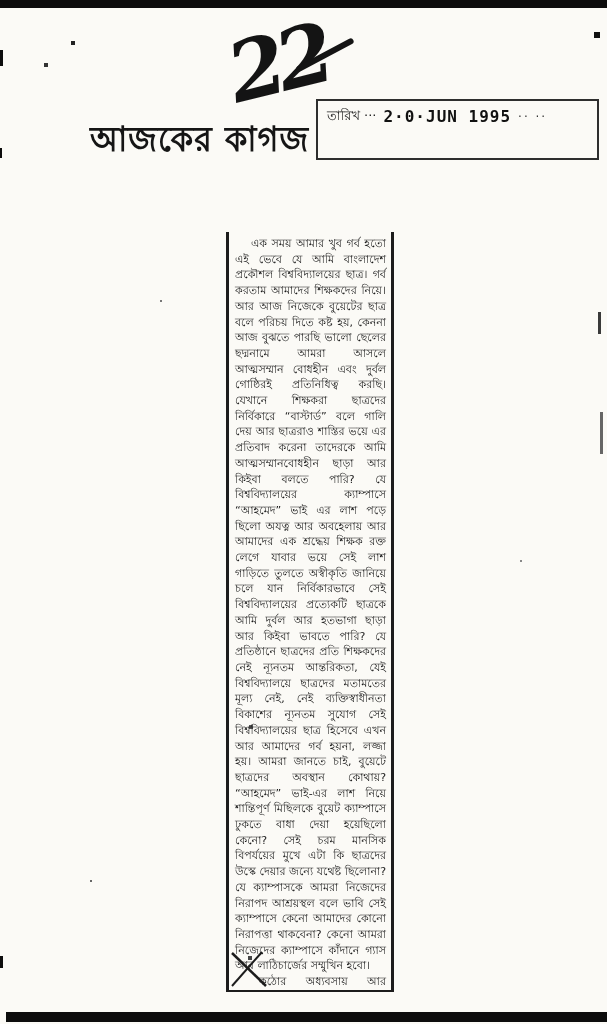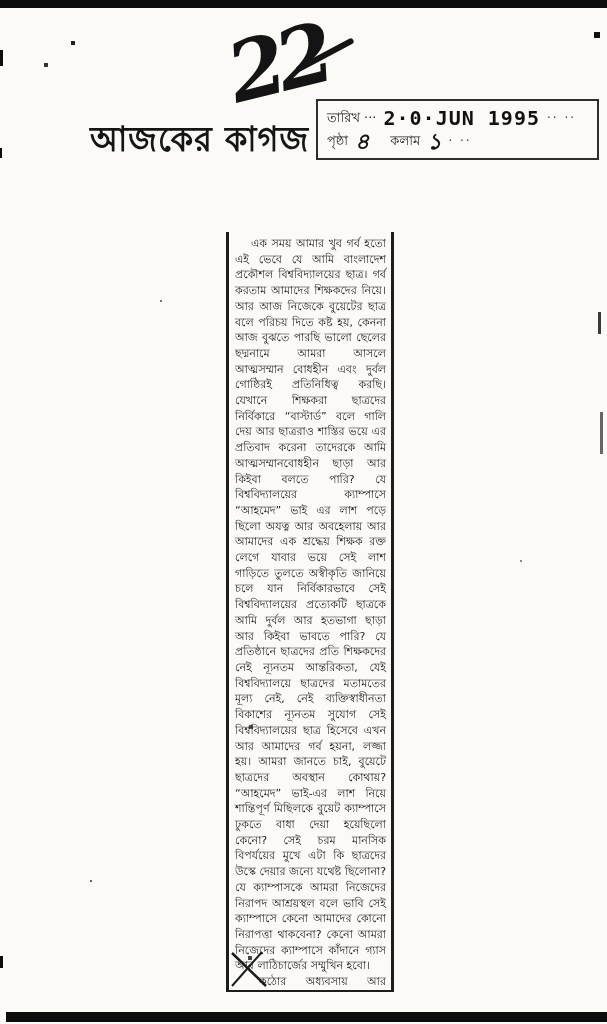--- a/index.html
+++ b/index.html
@@ -31,21 +31,21 @@
     transform:scaleY(1.08);white-space:nowrap;
   }
   .stamp-box{
     position:absolute;left:316px;top:99px;width:283px;height:61px;
     border:2px solid #2e2e2e;box-sizing:border-box;
     padding:5px 9px 3px 9px;
   }
   .stamp-row{display:flex;align-items:center;gap:7px;}
   .stamp-label{font-size:13px;color:#222;}
   .stamp-date{font-family:"DejaVu Sans Mono","Liberation Mono",monospace;
-    font-size:20px;font-weight:bold;letter-spacing:1px;color:#111;}
+    font-size:16px;font-weight:bold;letter-spacing:1px;color:#111;}
   .stamp-dots{font-size:12px;color:#333;letter-spacing:2px;}
   .stamp-hand{font-family:"DejaVu Serif","Liberation Serif",serif;font-style:italic;
     font-size:22px;font-weight:bold;color:#141414;line-height:1;}
   .headline-box{position:absolute;left:226px;top:175px;width:168px;}
   .hatch-bar{height:8px;width:100%;
     background:repeating-linear-gradient(90deg,#1b1b1b 0 2px,#f3f1ec 2px 4px);}
   .headline-text{padding:2px 2px 1px 7px;font-weight:bold;font-size:14.5px;
     line-height:1.45;color:#101010;}
   .headline-text .l2{text-decoration:underline;text-underline-offset:3px;}
   .headline-slash{position:absolute;left:1px;top:16px;width:2px;height:34px;
@@ -82,27 +82,20 @@
   <div class="flourish"></div>
 
   <div class="masthead">আজকের কাগজ</div>
 
   <div class="stamp-box">
     <div class="stamp-row">
       <span class="stamp-label">তারিখ ···</span>
       <span class="stamp-date">2·0·JUN 1995</span>
       <span class="stamp-dots">·· ··</span>
     </div>
-    <div class="stamp-row">
-      <span class="stamp-label">পৃষ্ঠা</span>
-      <span class="stamp-hand">৪</span>
-      <span class="stamp-label" style="margin-left:14px;">কলাম</span>
-      <span class="stamp-hand">১</span>
-      <span class="stamp-dots">· ··</span>
-    </div>
   </div>
 
 
   <div class="article-column">
     <p class="p1">এক সময় আমার খুব গর্ব হতো এই ভেবে যে আমি বাংলাদেশ প্রকৌশল বিশ্ববিদ্যালয়ের ছাত্র। গর্ব করতাম আমাদের শিক্ষকদের নিয়ে। আর আজ নিজেকে বুয়েটের ছাত্র বলে পরিচয় দিতে কষ্ট হয়, কেননা আজ বুঝতে পারছি ভালো ছেলের ছদ্মনামে আমরা আসলে আত্মসম্মান বোধহীন এবং দুর্বল গোষ্ঠিরই প্রতিনিধিত্ব করছি। যেখানে শিক্ষকরা ছাত্রদের নির্বিকারে “বাস্টার্ড” বলে গালি দেয় আর ছাত্ররাও শাস্তির ভয়ে এর প্রতিবাদ করেনা তাদেরকে আমি আত্মসম্মানবোধহীন ছাড়া আর কিইবা বলতে পারি? যে বিশ্ববিদ্যালয়ের ক্যাম্পাসে “আহমেদ” ভাই এর লাশ পড়ে ছিলো অযত্ন আর অবহেলায় আর আমাদের এক শ্রদ্ধেয় শিক্ষক রক্ত লেগে যাবার ভয়ে সেই লাশ গাড়িতে তুলতে অস্বীকৃতি জানিয়ে চলে যান নির্বিকারভাবে সেই বিশ্ববিদ্যালয়ের প্রত্যেকটি ছাত্রকে আমি দুর্বল আর হতভাগা ছাড়া আর কিইবা ভাবতে পারি? যে প্রতিষ্ঠানে ছাত্রদের প্রতি শিক্ষকদের নেই ন্যূনতম আন্তরিকতা, যেই বিশ্ববিদ্যালয়ে ছাত্রদের মতামতের মূল্য নেই, নেই ব্যক্তিস্বাধীনতা বিকাশের ন্যূনতম সুযোগ সেই বিশ্ববিদ্যালয়ের ছাত্র হিসেবে এখন আর আমাদের গর্ব হয়না, লজ্জা হয়। আমরা জানতে চাই, বুয়েটে ছাত্রদের অবস্থান কোথায়? “আহমেদ” ভাই-এর লাশ নিয়ে শান্তিপূর্ণ মিছিলকে বুয়েট ক্যাম্পাসে ঢুকতে বাধা দেয়া হয়েছিলো কেনো? সেই চরম মানসিক বিপর্যয়ের মুখে এটা কি ছাত্রদের উস্কে দেয়ার জন্যে যথেষ্ট ছিলোনা? যে ক্যাম্পাসকে আমরা নিজেদের নিরাপদ আশ্রয়স্থল বলে ভাবি সেই ক্যাম্পাসে কেনো আমাদের কোনো নিরাপত্তা থাকবেনা? কেনো আমরা নিজেদের ক্যাম্পাসে কাঁদানে গ্যাস আর লাঠিচার্জের সম্মুখিন হবো।</p>
     <p class="p2">কঠোর অধ্যবসায় আর সাধনার বিনিময়ে আমরা বুয়েটে ভর্তি হয়েছি। এ বুয়েটকে আমরা ভালোবাসি প্রাণ দিয়ে। ছাত্ররা বুয়েটে ভাঙচুর যে চালিয়েছে তা অবশ্যই নিন্দনীয়, তবে এ কথাও মনে রাখতে হবে দীর্ঘদিন ধরে ছাত্রদের মনে জমে থাকা ক্ষোভ, দুঃখ, হতাশা, এবং ছাত্রদের প্রতি শিক্ষকদের চরম উদাসীনতাই এর পিছনে মূল ভূমিকা রেখেছে। এই বুয়েট ছাত্র শিক্ষক, কর্মচারী সকলের। এই বুয়েটকে রক্ষা করতে হলে সকলের মধ্যে থাকতে হবে সহানুভূতি, আন্তরিকতা এবং আস্থার বন্ধন। বুয়েটের ক্ষুণ্ণ ভাবমূর্তি পুনরুদ্ধার করতে হলে অবশ্যই বুয়েটের সকল কর্মকাণ্ডে ছাত্র, শিক্ষক এবং কর্মচারীদের সম্মিলিত মতামতকে প্রাধান্য দিতে হবে।</p>
 
   </div>
 
   <svg class="fold-mark" width="42" height="40" viewBox="0 0 42 40">

